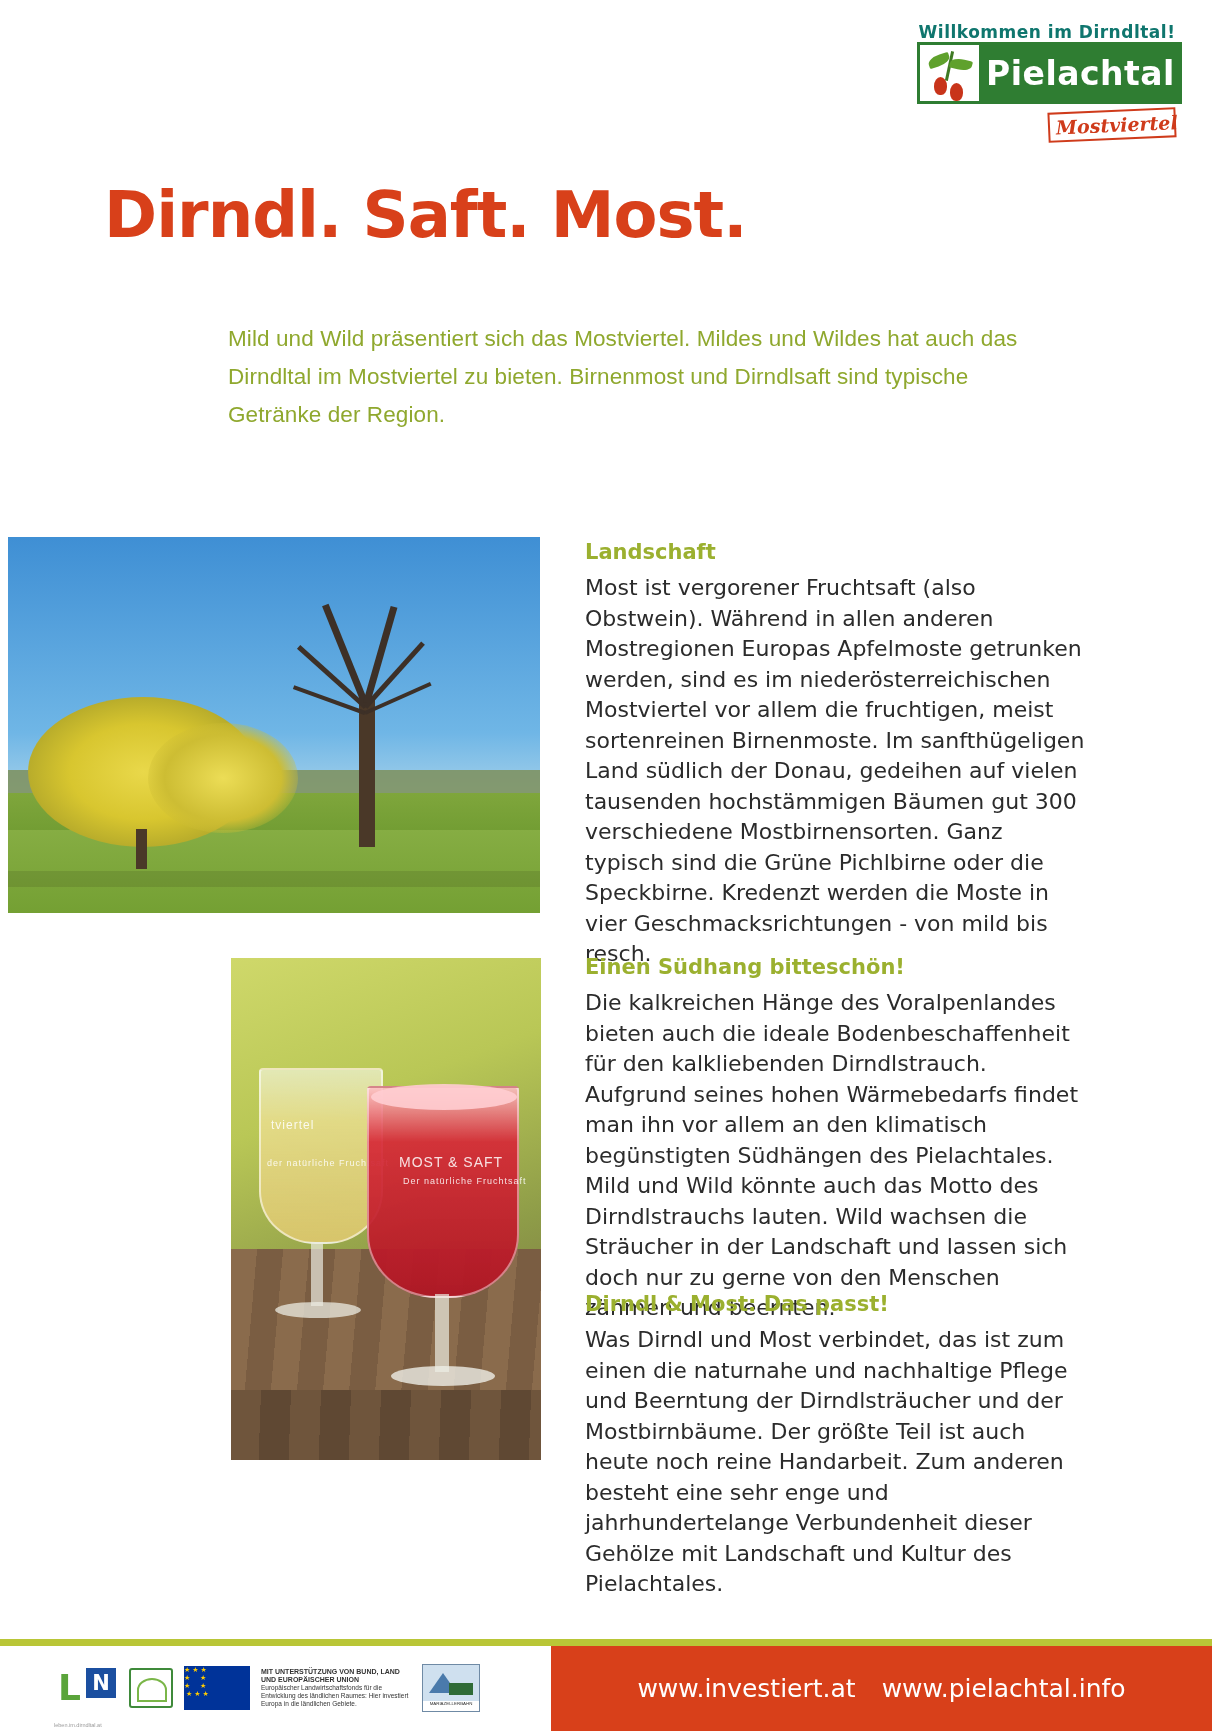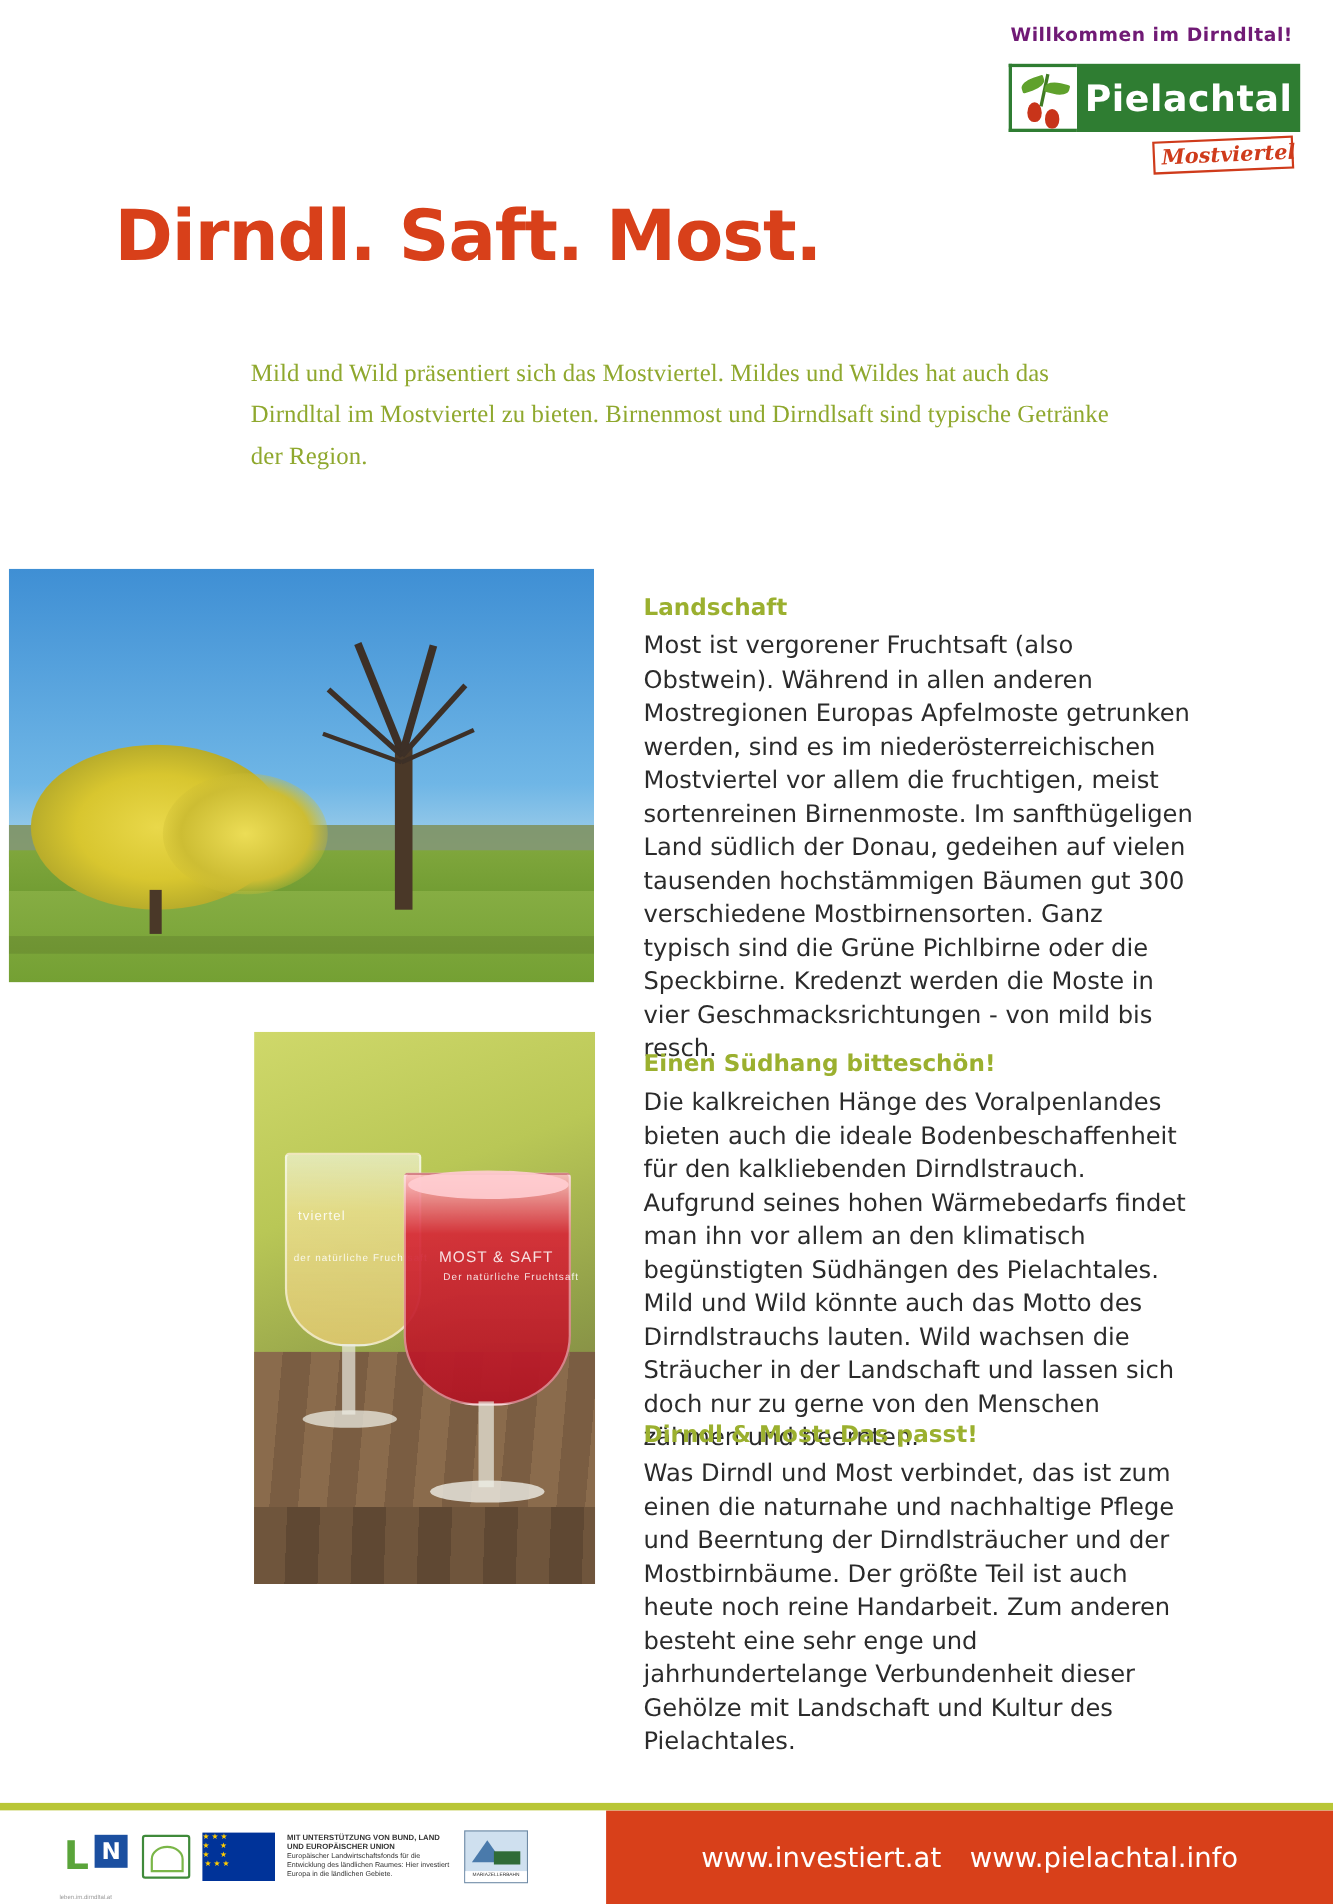--- a/index.html
+++ b/index.html
@@ -22,23 +22,23 @@
     position: absolute;
     top: 22px;
     right: 30px;
     width: 270px;
     text-align: center;
   }
   .logo-welcome {
     font-family: "DejaVu Sans", sans-serif;
     font-size: 17px;
     letter-spacing: 0.5px;
-    color: #701a75;
+    color: #0f766e;
     font-weight: 600;
-    margin-bottom: 16px;
+    margin-bottom: 0;
     white-space: nowrap;
   }
   .logo-bar {
     display: flex;
     height: 62px;
     width: 265px;
     margin-left: auto;
   }
   .logo-mark {
     width: 62px;
@@ -111,28 +111,29 @@
     font-family: "DejaVu Sans", sans-serif;
   }
   .lede {
     position: absolute;
     left: 228px;
     top: 320px;
     width: 790px;
     font-size: 22.5px;
     line-height: 38px;
     color: #8fa82e;
-    font-family: Liberation Serif, serif;
+    font-family: Liberation Sans, sans-serif;
     letter-spacing: 0.1px;
   }
 
   
   .photo {
     position: absolute;
     overflow: hidden;
+    margin-top: 20px;
   }
   .photo-1 {
     left: 8px; top: 517px;
     width: 532px; height: 376px;
   }
   .photo-2 {
     left: 231px; top: 938px;
     width: 310px; height: 502px;
   }
 

